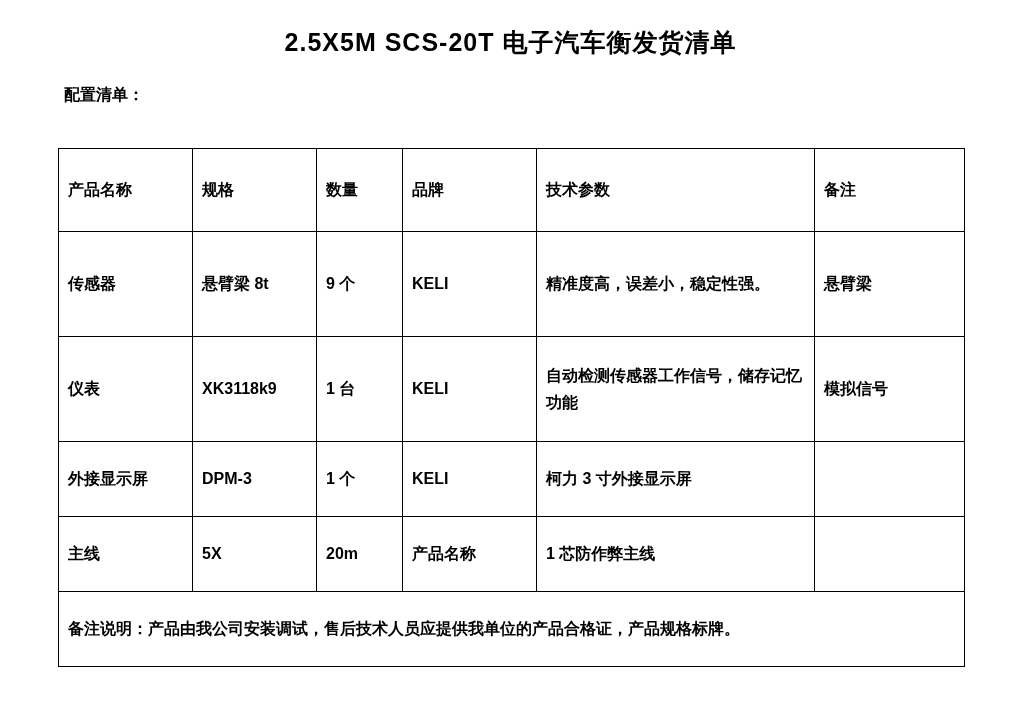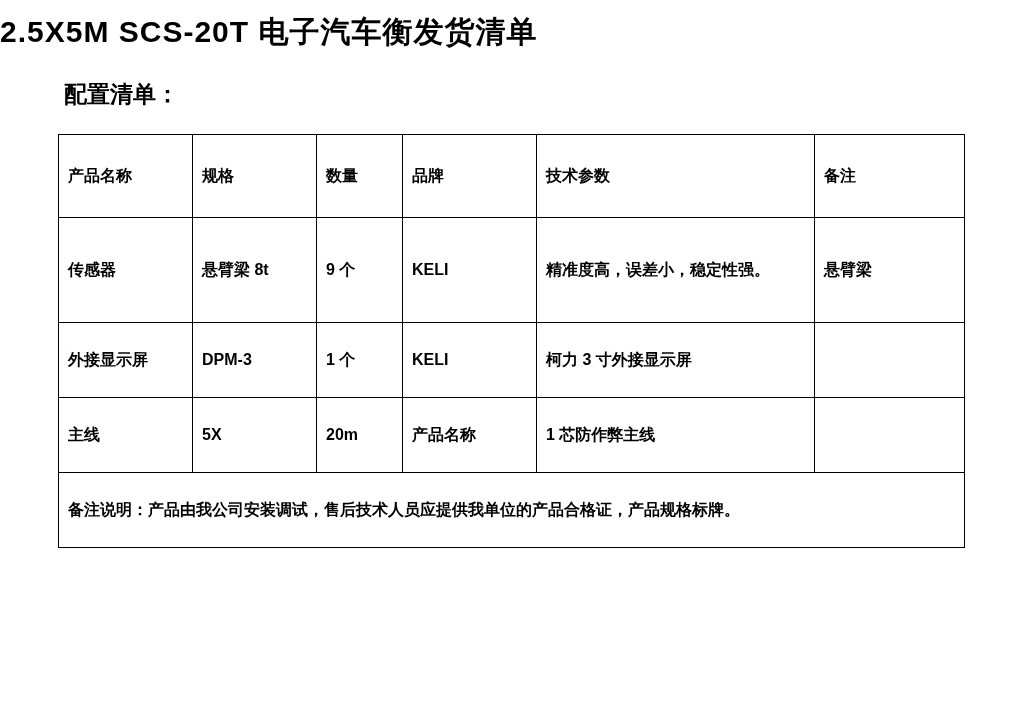--- a/index.html
+++ b/index.html
@@ -14,32 +14,32 @@
     color: #000000;
     overflow: hidden;
   }
   .page {
     position: relative;
     width: 1021px;
     height: 709px;
     box-sizing: border-box;
   }
   .doc-title {
-    text-align: left;
-    font-size: 30px;
+    text-align: center;
+    font-size: 25px;
     font-weight: bold;
     letter-spacing: 1px;
-    margin-top: 12px;
+    margin-top: 26px;
     margin-bottom: 0;
     font-family: "Liberation Sans", sans-serif;
   }
   .subtitle {
     margin-top: 26px;
     margin-left: 64px;
-    font-size: 23px;
+    font-size: 16px;
     font-weight: bold;
   }
   table.listing {
     position: absolute;
     left: 58px;
     top: 122px;
     width: 906px;
     border-collapse: collapse;
     table-layout: fixed;
     font-size: 16px;
@@ -105,20 +105,28 @@
 
       <tr class="row-med">
         <td class="bold-cell">传感器</td>
         <td class="bold-cell">悬臂梁 8t</td>
         <td>9 个</td>
         <td>KELI</td>
         <td>精准度高，误差小，稳定性强。</td>
         <td>悬臂梁</td>
       </tr>
 
+      <tr class="row-med">
+        <td class="bold-cell">仪表</td>
+        <td>XK3118k9</td>
+        <td>1 台</td>
+        <td>KELI</td>
+        <td>自动检测传感器工作信号，储存记忆功能</td>
+        <td>模拟信号</td>
+      </tr>
 
 
       <tr class="row-short">
         <td class="bold-cell">外接显示屏</td>
         <td>DPM-3</td>
         <td>1 个</td>
         <td>KELI</td>
         <td>柯力 3 寸外接显示屏</td>
         <td></td>
       </tr>

